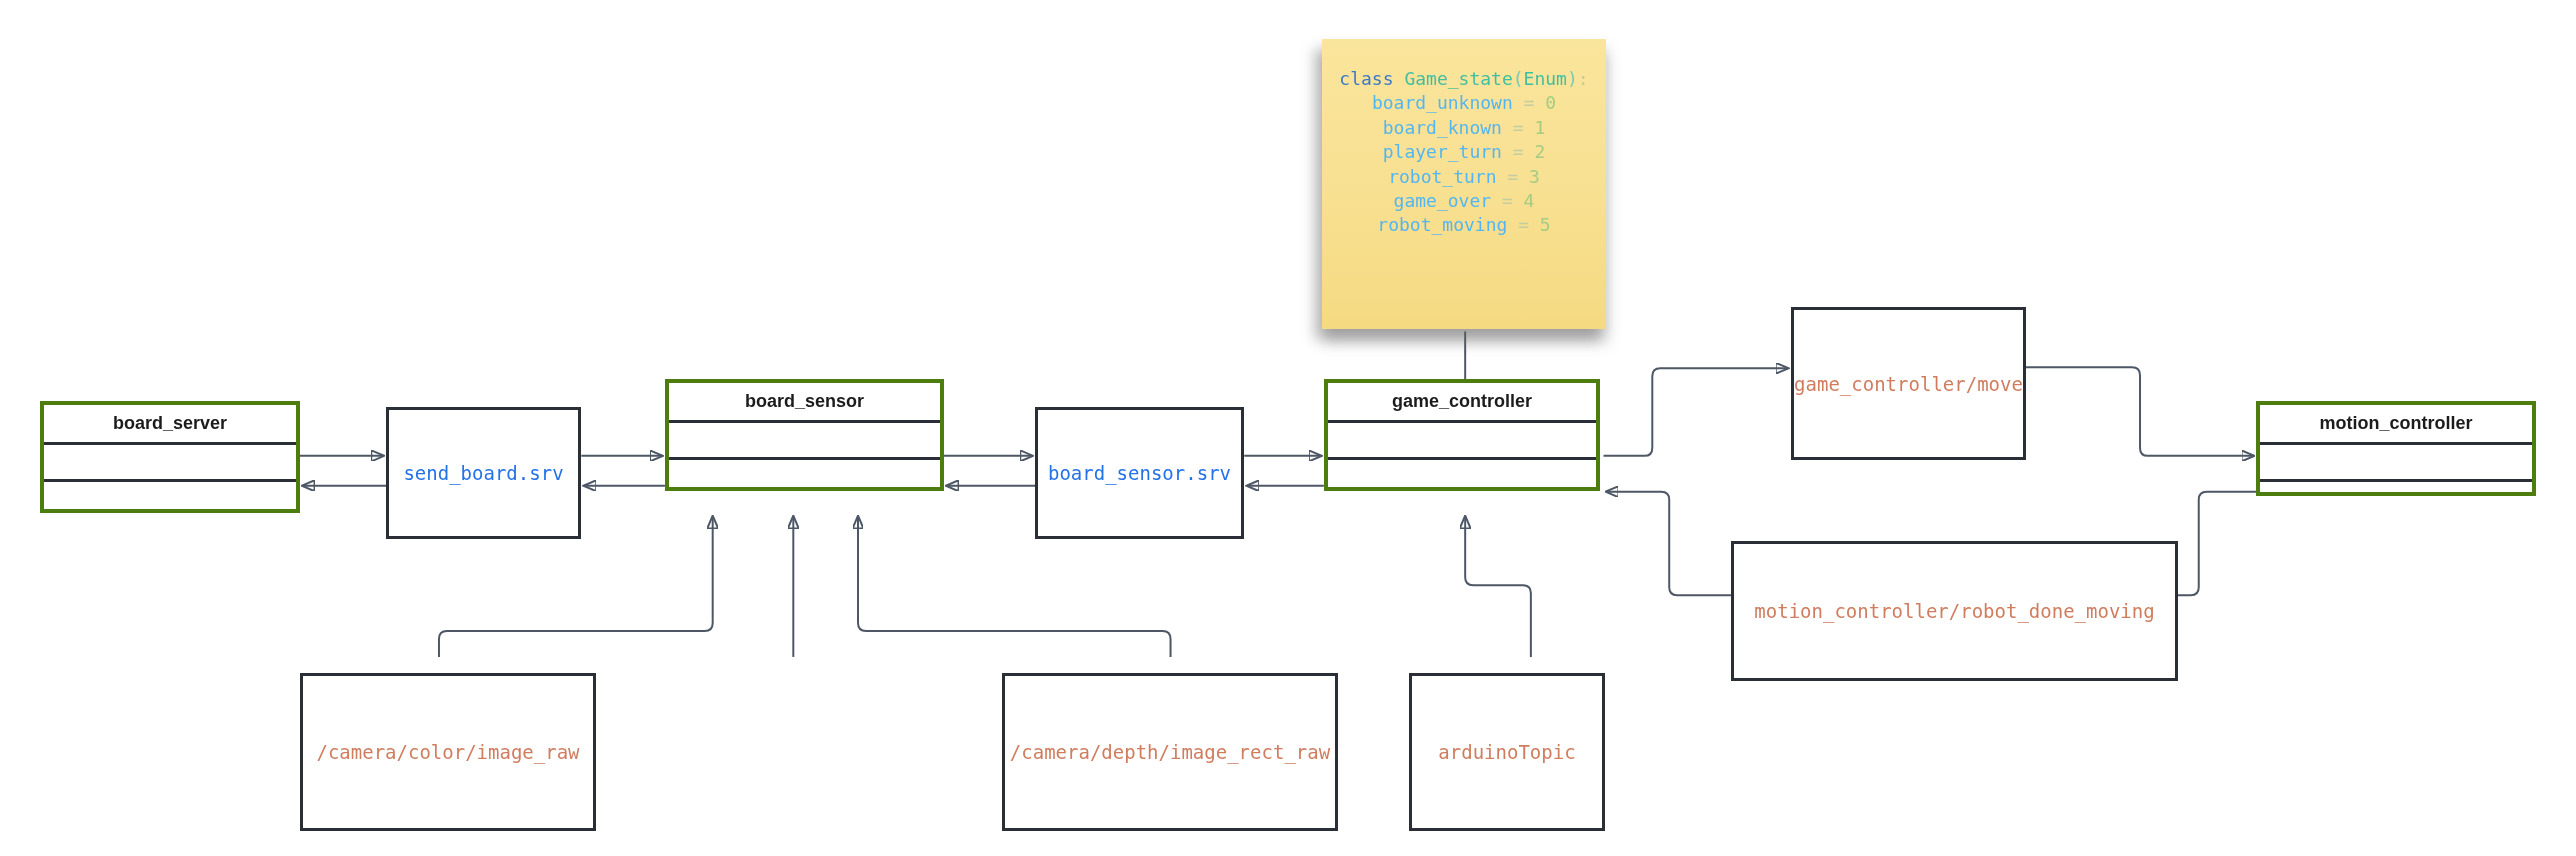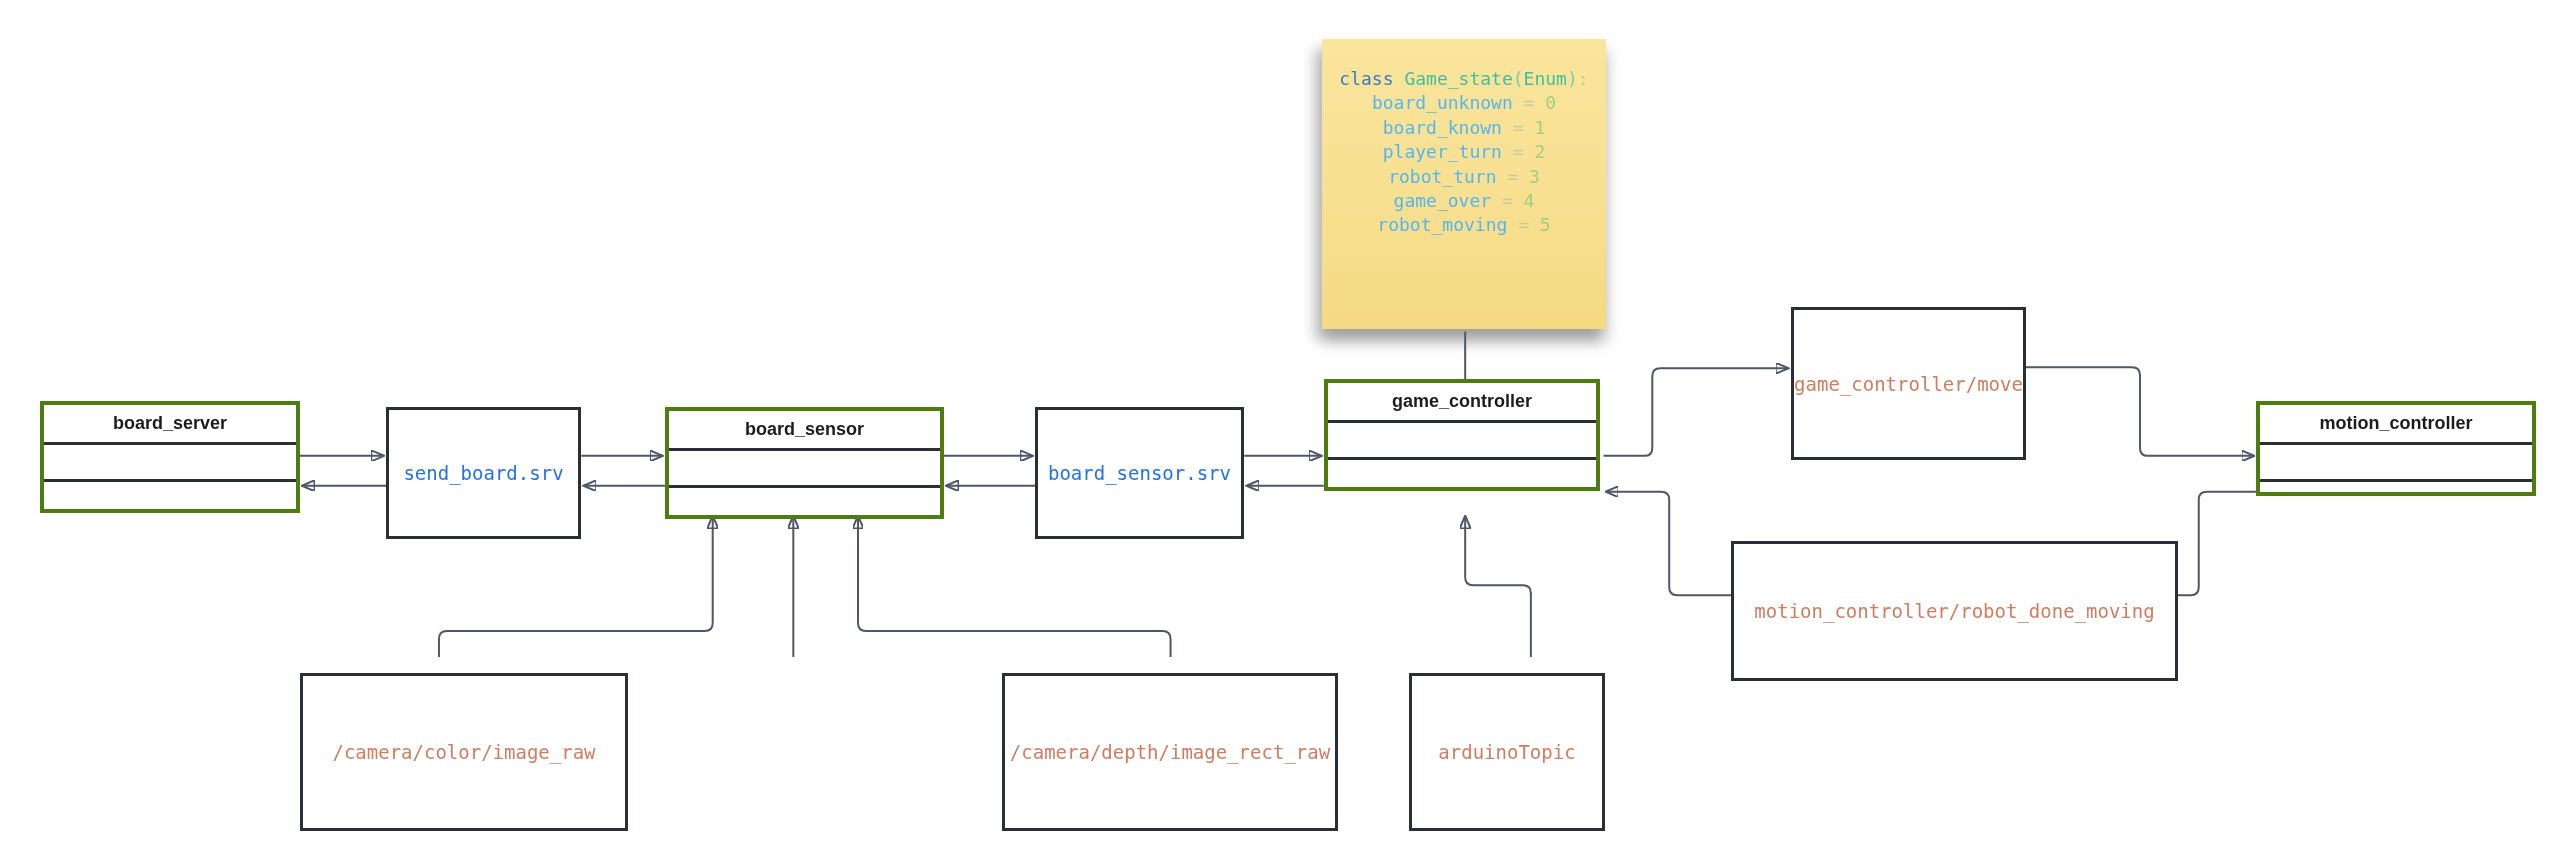--- a/index.html
+++ b/index.html
@@ -144,21 +144,21 @@
     <div class="codeline"><span class="tok-var">game_over</span><span class="tok-op"> = </span><span class="tok-num">4</span></div>
     <div class="codeline"><span class="tok-var">robot_moving</span><span class="tok-op"> = </span><span class="tok-num">5</span></div>
   </div>
 
   <div class="node" style="left:40px; top:401px; width:260px; height:112px;">
     <div class="hdr">board_server</div>
     <div class="row"></div>
     <div class="row last"></div>
   </div>
 
-  <div class="node" style="left:665px; top:407px; width:279px; height:112px;">
+  <div class="node" style="left:665px; top:379px; width:279px; height:112px;">
     <div class="hdr">board_sensor</div>
     <div class="row"></div>
     <div class="row last"></div>
   </div>
 
   <div class="node" style="left:1324px; top:379px; width:276px; height:112px;">
     <div class="hdr">game_controller</div>
     <div class="row"></div>
     <div class="row last"></div>
   </div>
@@ -178,21 +178,21 @@
   </div>
 
   <div class="plainbox topic" style="left:1791px; top:291px; width:235px; height:153px;">
     <span>game_controller/move</span>
   </div>
 
   <div class="plainbox topic" style="left:1731px; top:525px; width:447px; height:140px;">
     <span>motion_controller/robot_done_moving</span>
   </div>
 
-  <div class="plainbox topic" style="left:300px; top:657px; width:328px; height:158px;">
+  <div class="plainbox topic" style="left:300px; top:657px; width:296px; height:158px;">
     <span>/camera/color/image_raw</span>
   </div>
 
 
   <div class="plainbox topic" style="left:1002px; top:657px; width:336px; height:158px;">
     <span>/camera/depth/image_rect_raw</span>
   </div>
 
   <div class="plainbox topic" style="left:1409px; top:657px; width:196px; height:158px;">
     <span>arduinoTopic</span>

